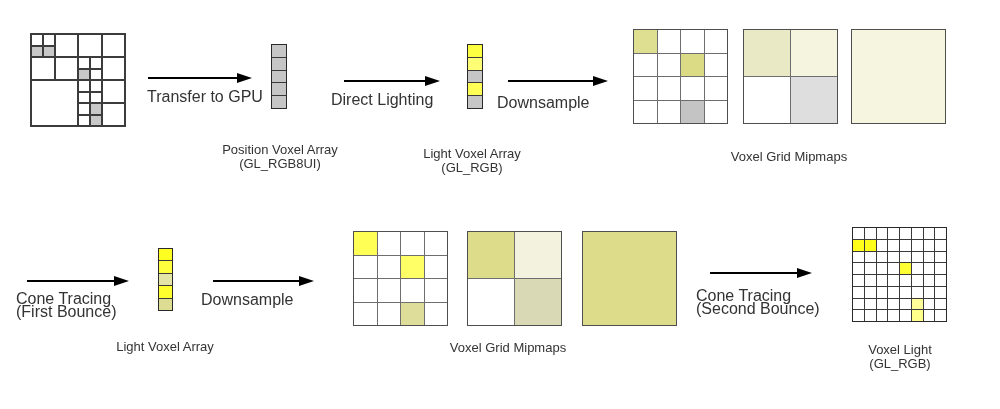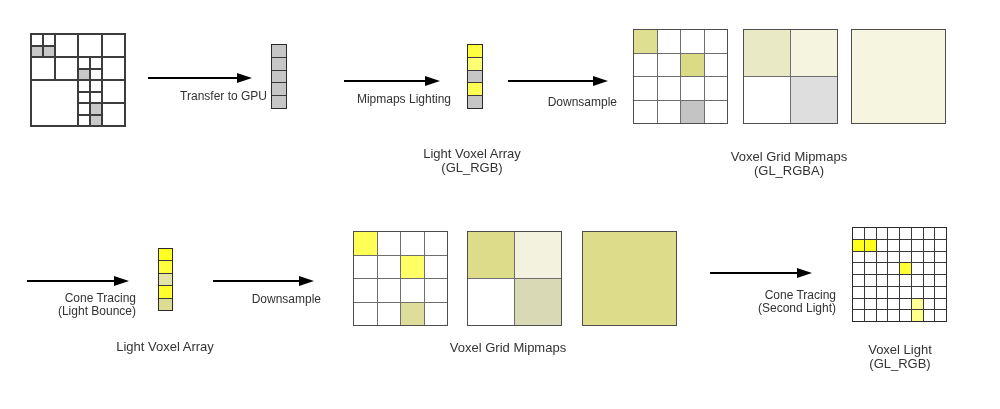--- a/index.html
+++ b/index.html
@@ -1,20 +1,20 @@
 <!DOCTYPE html>
 <html><head>
 <meta charset="utf-8">
 <style>
   html,body{margin:0;padding:0;background:#fff;}
   .canvas{position:relative;width:1000px;height:409px;background:#ffffff;overflow:hidden;
           font-family:"Liberation Sans", sans-serif;color:#2e2e2e;}
   
   .figlabel{position:absolute;text-align:center;font-size:13px;line-height:14px;color:#333;}
-  .arrlabel{position:absolute;text-align:right;font-size:12px;line-height:13px;color:#333;}
+  .arrlabel{position:absolute;text-align:left;font-size:16px;line-height:13px;color:#333;}
   
   .arrow{position:absolute;height:13px;}
   .arrow .shaft{position:absolute;left:0;right:11px;top:5.5px;height:2px;background:#000;}
   .arrow .head{position:absolute;right:0;top:1.5px;width:0;height:0;
                border-left:15px solid #000;border-top:5px solid transparent;border-bottom:5px solid transparent;}
   
   .grid{position:absolute;display:grid;gap:1px;background:#6e6e6e;border:1px solid #4f4f4f;box-sizing:border-box;}
   .grid>div{background:#ffffff;}
   .grid.lines-dark{background:#3a3a3a;border-color:#2a2a2a;}
   
@@ -67,26 +67,30 @@
   </div>
   <div class="arrlabel" style="left:147px;top:90px;width:120px;">Transfer to GPU</div>
 
   <div class="grid lines-dark" style="left: 271px; top: 44px; width: 16px; height: 65px; grid-template-columns: repeat(1, 1fr); grid-template-rows: repeat(5, 1fr);">
       <div style="background: rgb(198, 198, 198);"></div>
       <div style="background: rgb(198, 198, 198);"></div>
       <div style="background: rgb(198, 198, 198);"></div>
       <div style="background: rgb(198, 198, 198);"></div>
       <div style="background: rgb(198, 198, 198);"></div>
     </div>
+  <div class="figlabel" style="left:200px;top:143px;width:160px;">
+    <div>Position Voxel Array</div>
+    <div>(GL_RGB8UI)</div>
+  </div>
 
   <div class="arrow" style="left:344px;top:74px;width:96px;">
     <div class="shaft"></div>
     <div class="head"></div>
   </div>
-  <div class="arrlabel" style="left:331px;top:93px;width:120px;">Mipmaps Lighting</div>
+  <div class="arrlabel" style="left:331px;top:93px;width:120px;">Direct Lighting</div>
 
   <div class="grid lines-dark" style="left: 467px; top: 44px; width: 16px; height: 65px; grid-template-columns: repeat(1, 1fr); grid-template-rows: repeat(5, 1fr);">
       <div style="background: rgb(255, 255, 66);"></div>
       <div style="background: rgb(255, 255, 117);"></div>
       <div style="background: rgb(198, 198, 198);"></div>
       <div style="background: rgb(255, 255, 85);"></div>
       <div style="background: rgb(198, 198, 198);"></div>
     </div>
   <div class="figlabel" style="left:392px;top:147px;width:160px;">
     <div>Light Voxel Array</div>
@@ -121,30 +125,29 @@
       <div style="background: rgb(233, 233, 198);"></div>
       <div style="background: rgb(244, 244, 223);"></div>
       <div></div>
       <div style="background: rgb(222, 222, 222);"></div>
     </div>
   <div class="grid" style="left: 851px; top: 29px; width: 95px; height: 95px; grid-template-columns: repeat(1, 1fr); grid-template-rows: repeat(1, 1fr);">
       <div style="background: rgb(245, 245, 224);"></div>
     </div>
   <div class="figlabel" style="left:689px;top:150px;width:200px;">
     <div>Voxel Grid Mipmaps</div>
-    <div>(GL_RGBA)</div>
   </div>
 
   <div class="arrow" style="left:27px;top:274px;width:102px;">
     <div class="shaft"></div>
     <div class="head"></div>
   </div>
   <div class="arrlabel" style="left:16px;top:292px;width:120px;">
     <div>Cone Tracing</div>
-    <div>(Light Bounce)</div>
+    <div>(First Bounce)</div>
   </div>
 
   <div class="grid lines-dark" style="left: 158px; top: 248px; width: 15px; height: 63px; grid-template-columns: repeat(1, 1fr); grid-template-rows: repeat(5, 1fr);">
       <div style="background: rgb(255, 255, 33);"></div>
       <div style="background: rgb(255, 255, 61);"></div>
       <div style="background: rgb(228, 228, 166);"></div>
       <div style="background: rgb(255, 255, 46);"></div>
       <div style="background: rgb(220, 220, 146);"></div>
     </div>
   <div class="figlabel" style="left:85px;top:340px;width:160px;">Light Voxel Array</div>
@@ -183,21 +186,21 @@
       <div style="background: rgb(220, 220, 139);"></div>
     </div>
   <div class="figlabel" style="left:408px;top:341px;width:200px;">Voxel Grid Mipmaps</div>
 
   <div class="arrow" style="left:710px;top:266px;width:102px;">
     <div class="shaft"></div>
     <div class="head"></div>
   </div>
   <div class="arrlabel" style="left:696px;top:289px;width:140px;">
     <div>Cone Tracing</div>
-    <div>(Second Light)</div>
+    <div>(Second Bounce)</div>
   </div>
 
   <div class="grid lines-dark" style="left: 852px; top: 227px; width: 95px; height: 95px; grid-template-columns: repeat(8, 1fr); grid-template-rows: repeat(8, 1fr);">
       <div></div>
       <div></div>
       <div></div>
       <div></div>
       <div></div>
       <div></div>
       <div></div>

